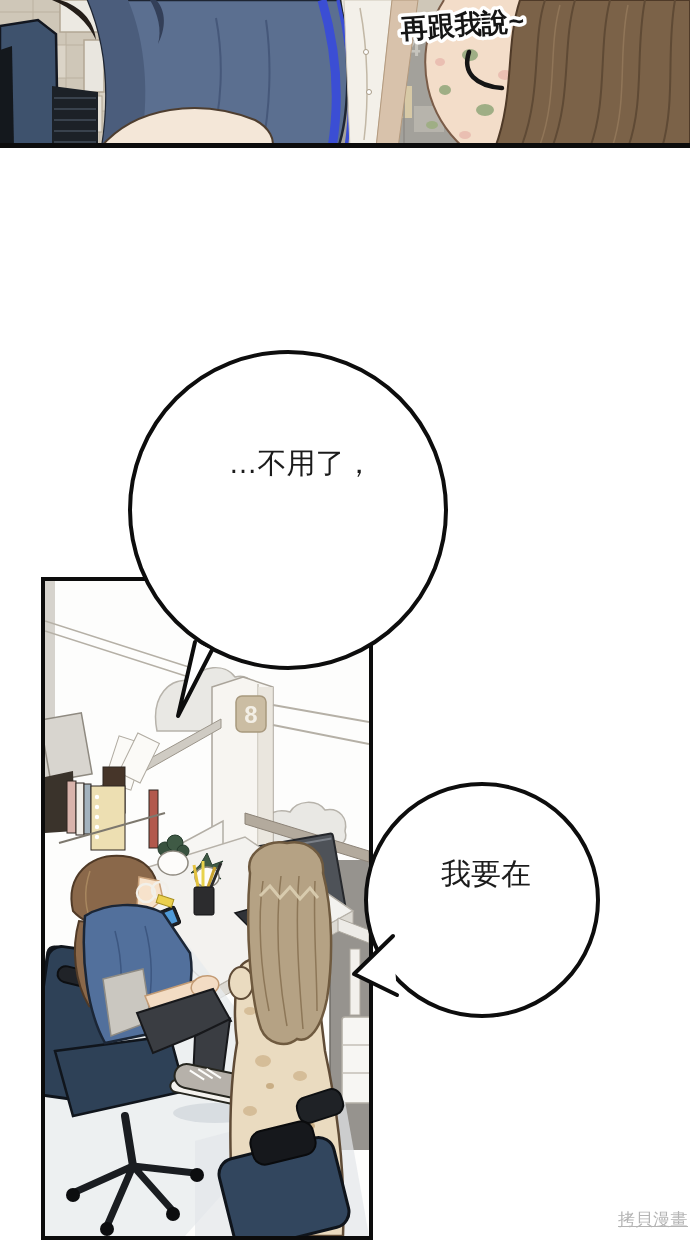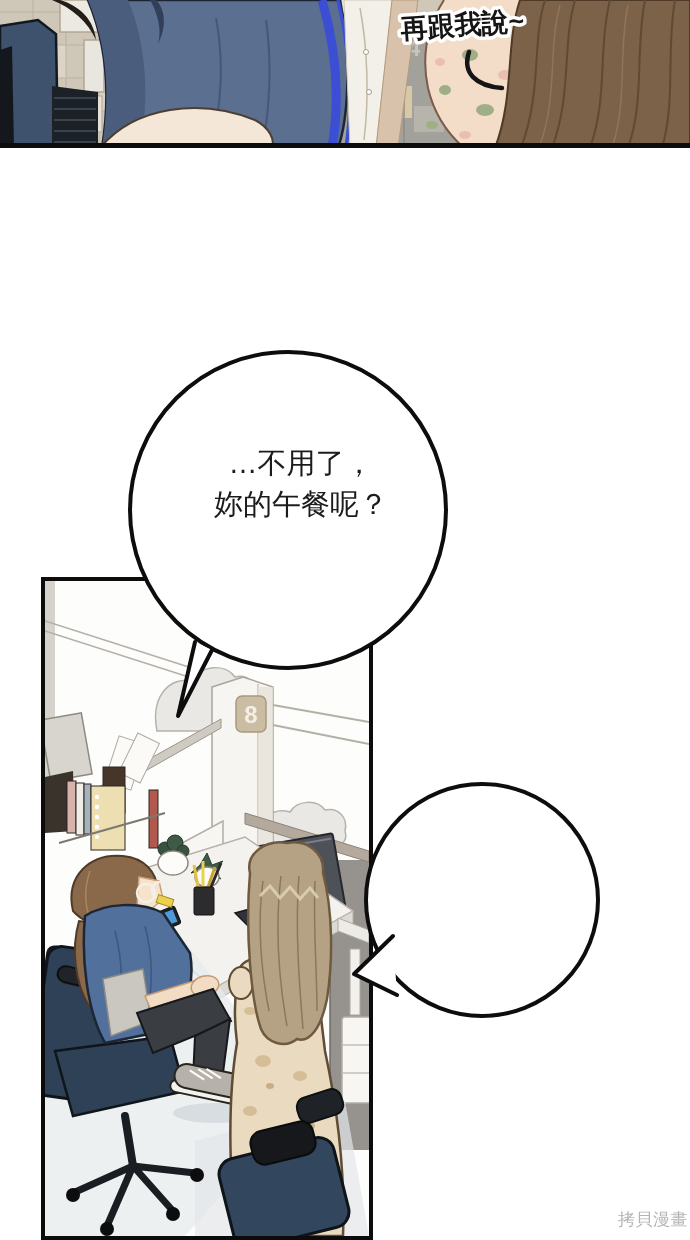--- a/index.html
+++ b/index.html
@@ -11,21 +11,21 @@
                 box-sizing:border-box;background:#fdfdfc;}
   .panel svg{display:block;}
   .bubble-svg{position:absolute;overflow:visible;}
   .bubble-shape{fill:#ffffff;stroke:#0d0d0d;stroke-width:4;}
   .bubble-tail{fill:#ffffff;stroke:#0d0d0d;stroke-width:4;stroke-linejoin:round;stroke-linecap:round;}
   .bubble-text{position:absolute;text-align:center;color:#1b1b1b;z-index:5;}
   .bubble-text .line{display:block;white-space:nowrap;padding-left:26px;}
   #bubble1-text{left:138px;top:443px;width:300px;font-size:29px;line-height:41px;}
   #bubble2-text{left:363px;top:851px;width:220px;font-size:30px;line-height:45px;}
   .watermark{position:absolute;left:618px;top:1208px;font-size:17px;color:#b4b4b4;
-             letter-spacing:.5px;z-index:4;}
+             letter-spacing:.5px;z-index:4;text-decoration:underline;}
 </style>
 </head>
 <body>
 
 <div class="page">
 
   <div class="panel panel-top">
     <svg viewBox="0 0 690 148" width="690" height="148">
 
       <g>
@@ -297,25 +297,25 @@
       </g>
     </svg>
   </div>
 
   <svg class="bubble-svg" id="bubble1-svg" width="370" height="400" style="left:105px;top:335px;z-index:4;">
     <circle class="bubble-shape" cx="183" cy="175" r="158"></circle>
     <path class="bubble-tail" d="M90,307 L73,381 L107,315"></path>
   </svg>
   <div class="bubble-text" id="bubble1-text">
     <span class="line">…不用了，</span>
-    <span class="line">妳的午餐呢？</span>
   </div>
 
   <svg class="bubble-svg" id="bubble2-svg" width="262" height="262" style="left:345px;top:770px;z-index:4;">
     <circle class="bubble-shape" cx="137" cy="130" r="116"></circle>
     <path class="bubble-tail" d="M48,166 L9,204 L52,225"></path>
   </svg>
   <div class="bubble-text" id="bubble2-text">
+    <span class="line">我要在</span>
   </div>
 
   <div class="watermark">拷貝漫畫</div>
 
 </div>
 
 </body></html>

